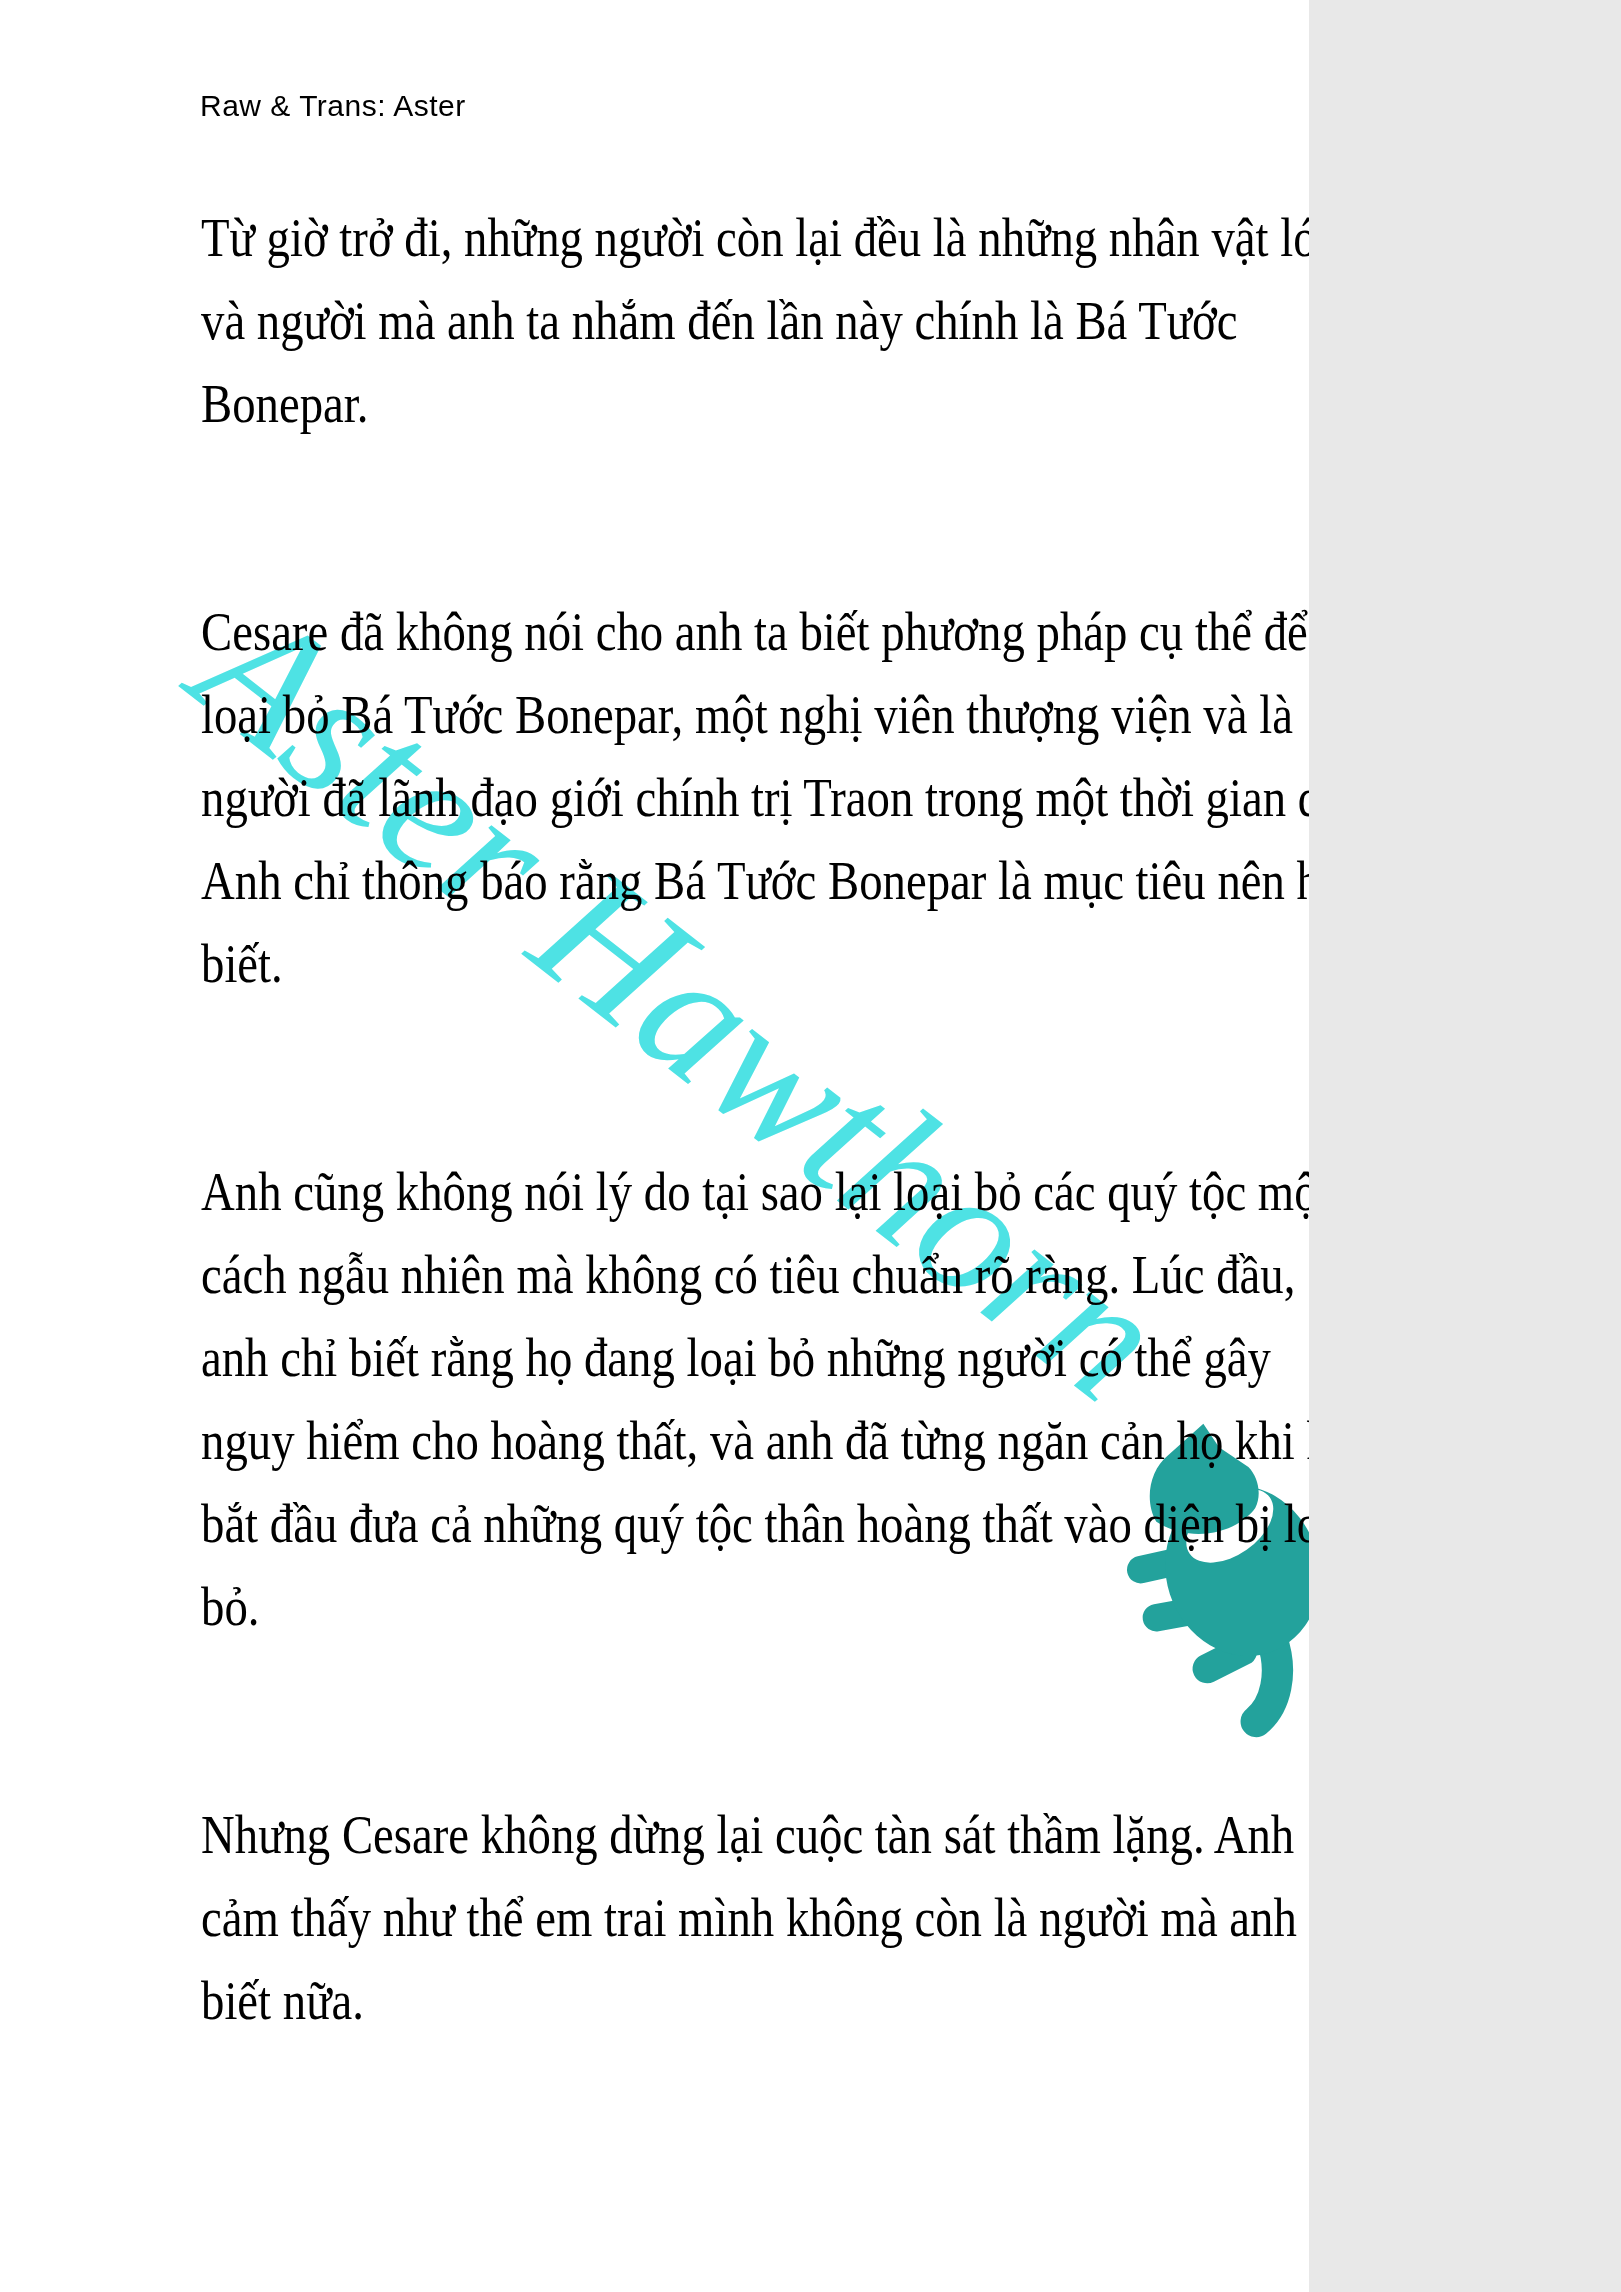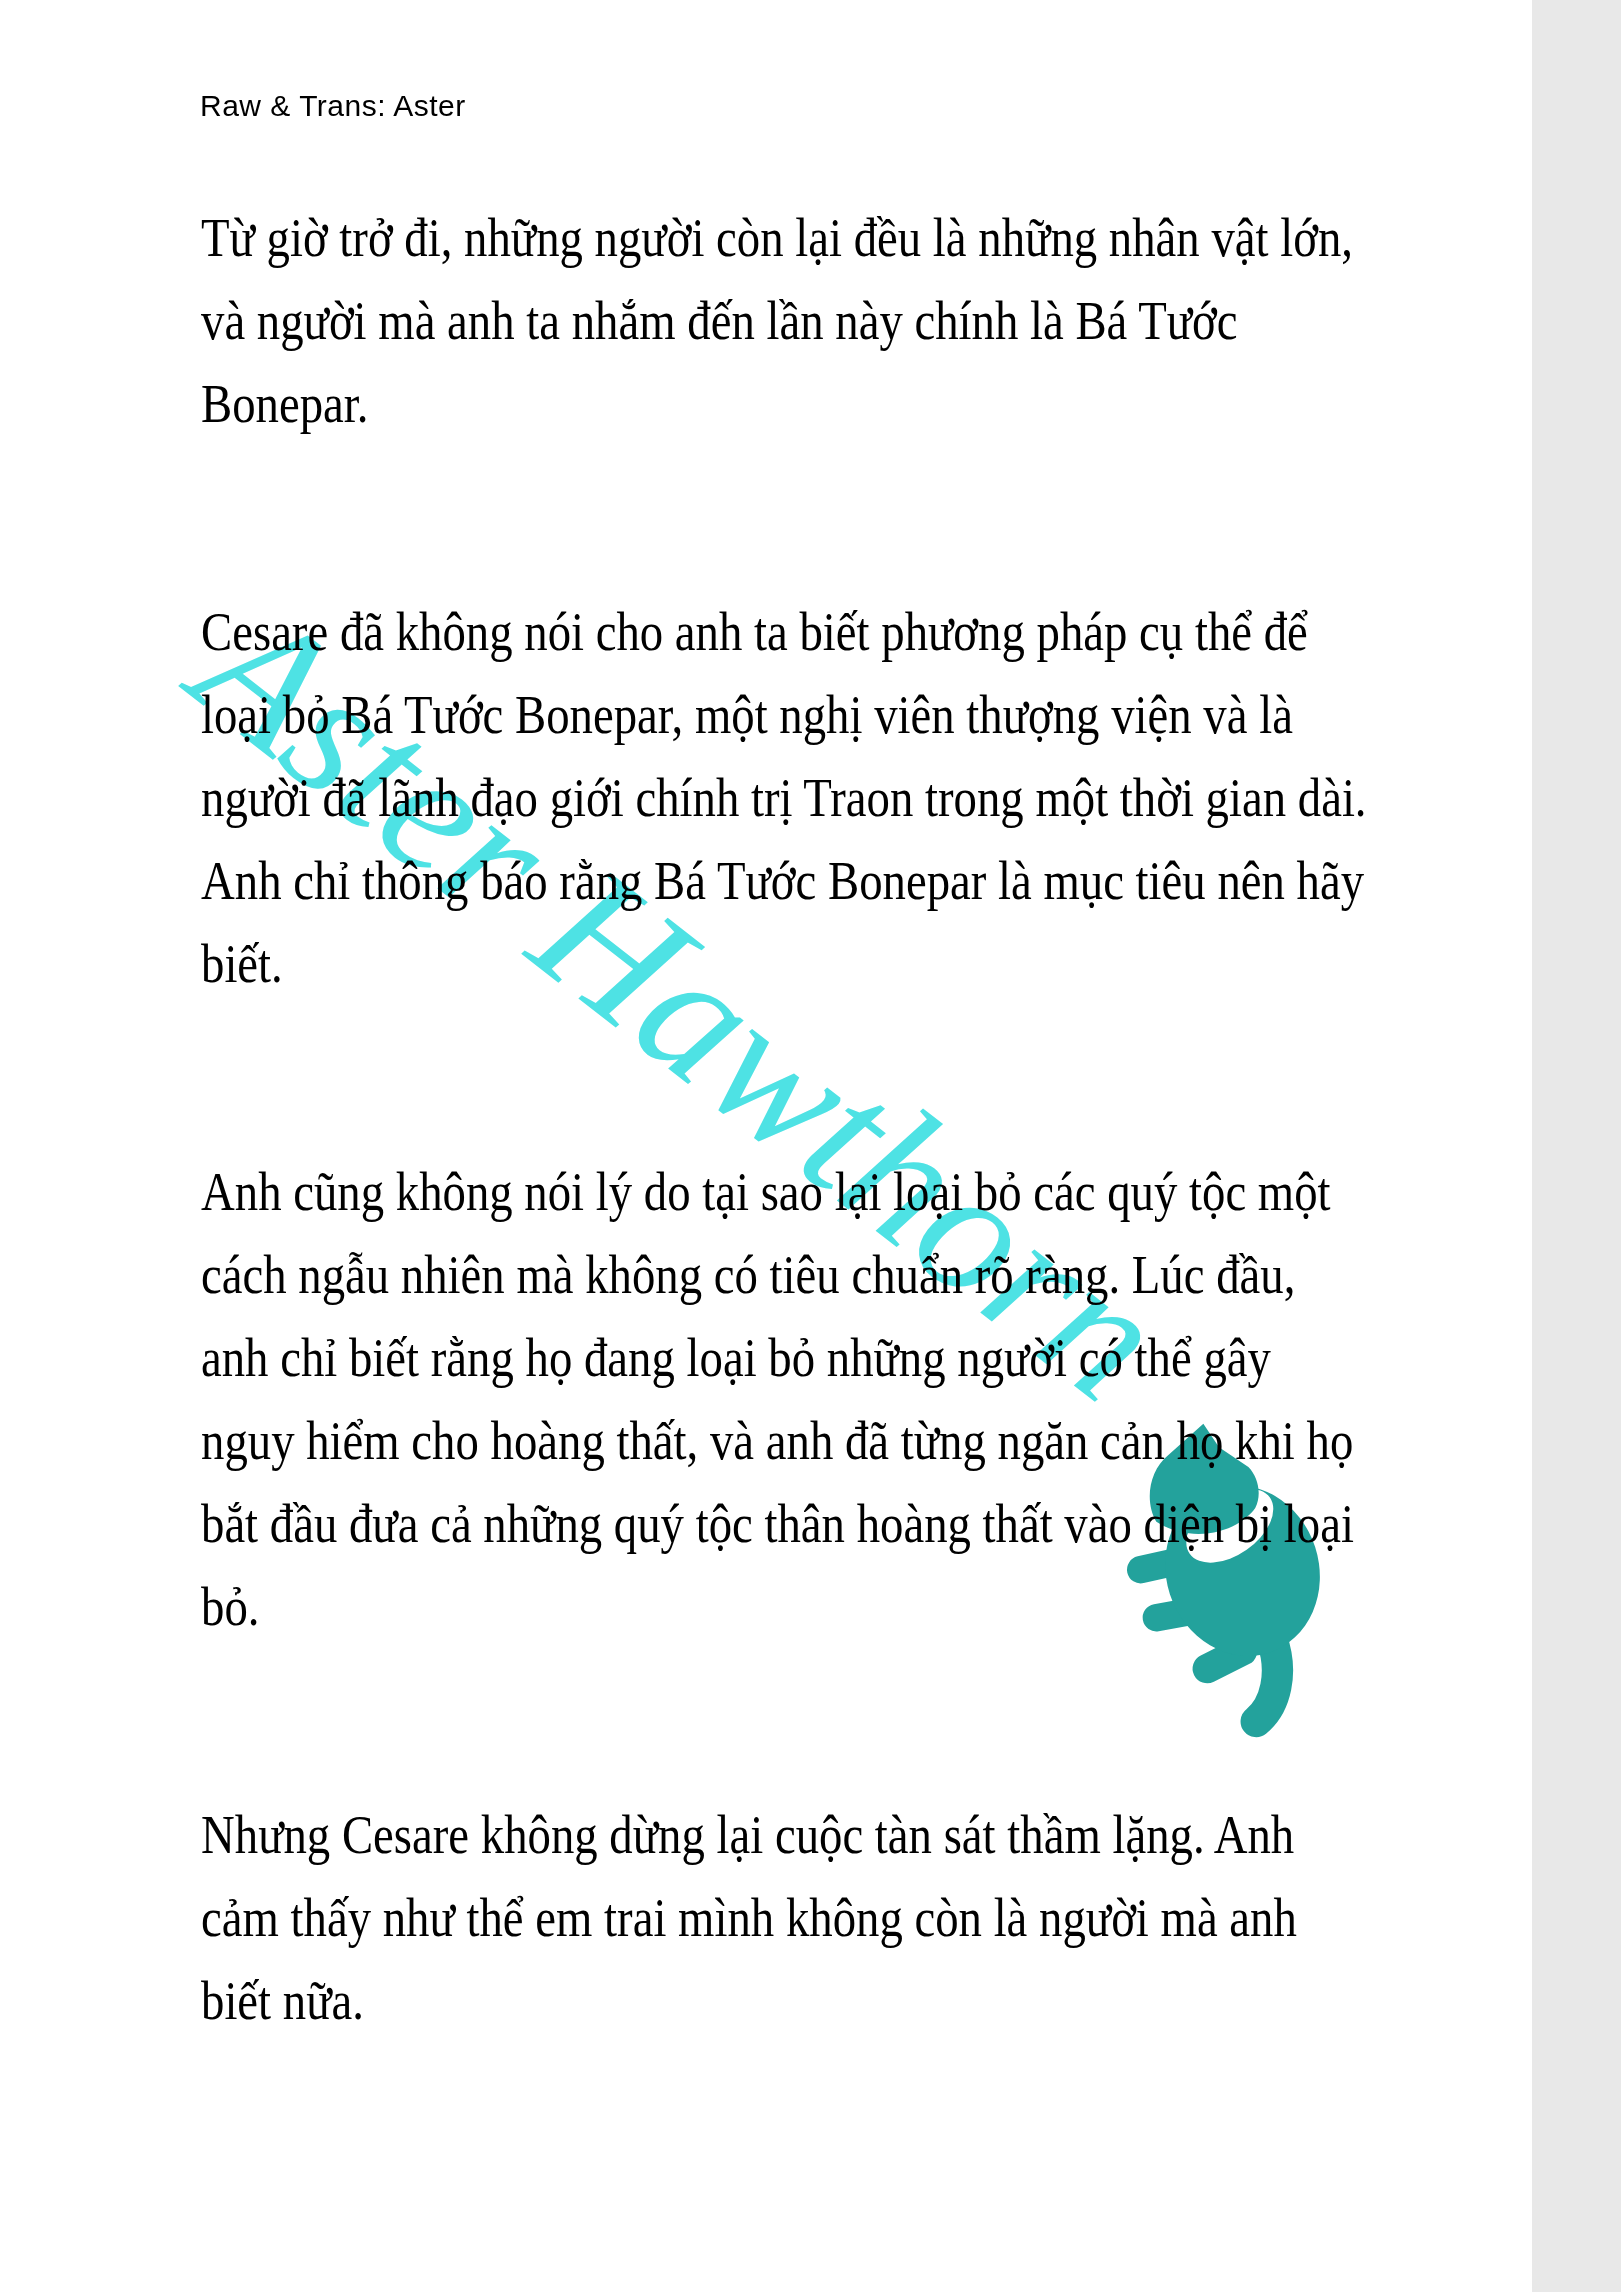--- a/index.html
+++ b/index.html
@@ -2,26 +2,25 @@
 <html style="--background: #ffffff; --text: #000000; --watermark: #4EE2E4; --cat: #23A29C;"><head>
 <meta charset="utf-8">
 <style>
   html, body {
     margin: 0;
     padding: 0;
     background: #e8e8e8;
   }
   .page {
     position: relative;
-    width: 1484px;
+    width: 1309px;
     height: 2293px;
     background: var(--background, #ffffff);
     overflow: hidden;
     font-family: "Liberation Serif", serif;
-    padding-left: 48px;
   }
   .credit {
     position: absolute;
     left: 200px;
     top: 88px;
     z-index: 3;
     font-family: "Liberation Sans", sans-serif;
     font-size: 30px;
     line-height: 1.2;
     color: var(--text, #000);

